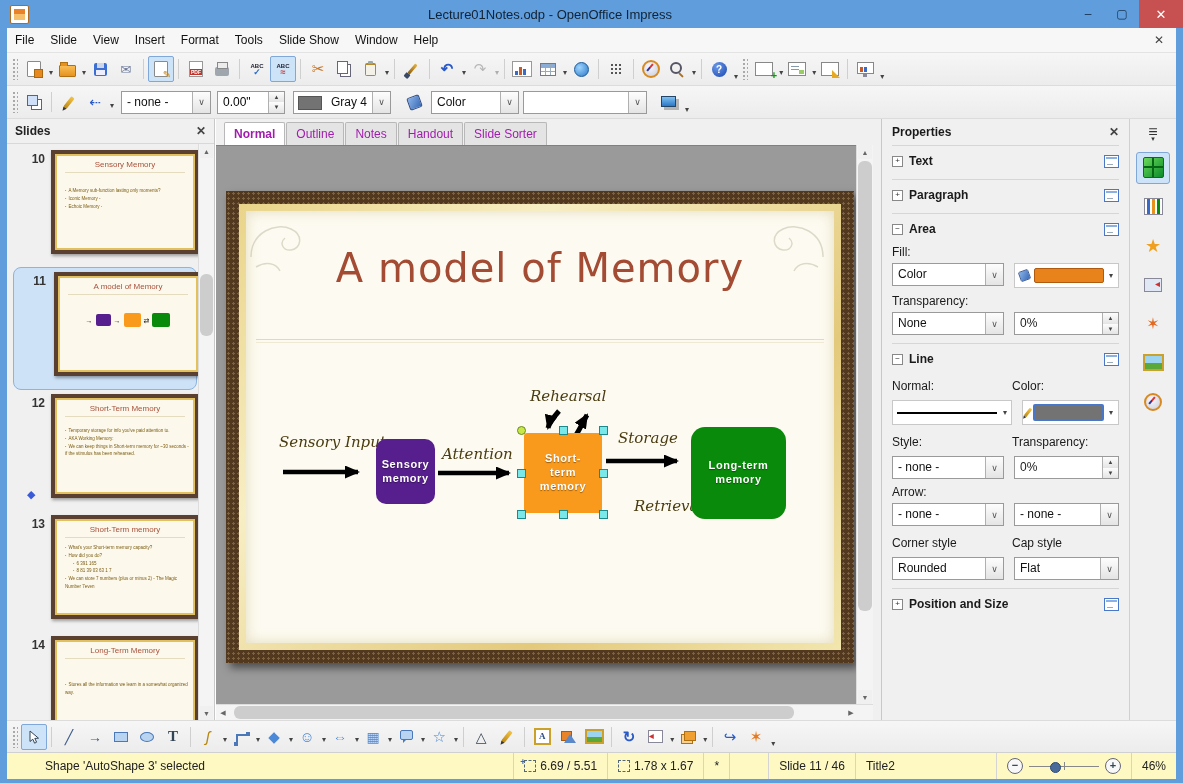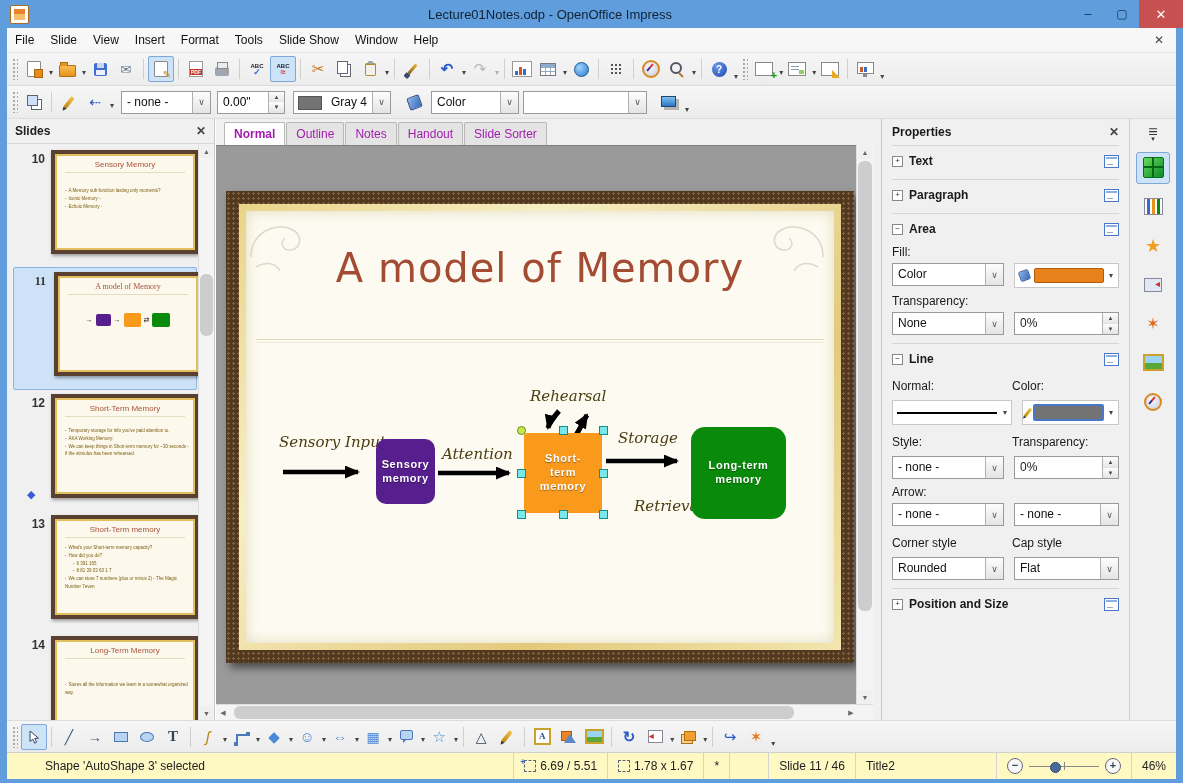--- a/index.html
+++ b/index.html
@@ -109,21 +109,21 @@
   
   #mainrow{flex:1;display:flex;min-height:0;}
   
   #slidespanel{width:207px;background:#f0f0f0;border-right:1px solid #c8c8c8;display:flex;flex-direction:column;}
   #slidespanel .phead{height:24px;display:flex;align-items:center;font-size:12px;font-weight:bold;color:#222;padding:0 8px;}
   #slidespanel .phead .x{margin-left:auto;color:#444;font-size:12px;}
   #thumbzone{flex:1;position:relative;overflow:hidden;border-top:1px solid #d8d8d8;}
   #thumblist{position:absolute;left:0;top:2px;right:15px;bottom:0;}
   .slide-item{position:relative;height:121px;}
   .slide-item .num{position:absolute;left:14px;top:6px;width:24px;text-align:right;font-size:12px;font-weight:bold;color:#333;}
-  .slide-item.sel{background:#cde2f6;border:1px solid #8cb4e0;border-radius:2px;margin:0 2px 0 6px;font-family:Liberation Serif, serif;}
+  .slide-item.sel{background:#cde2f6;border:1px solid #8cb4e0;border-radius:8px;margin:0 2px 0 6px;}
   .slide-item.sel .num{left:8px;}
   .thumb{position:absolute;left:44px;top:4px;width:148px;height:104px;background:#fcf9ec;border:4px solid #5a4030;box-shadow:inset 0 0 0 2px #e2c05e,1px 2px 3px rgba(0,0,0,.35);box-sizing:border-box;overflow:hidden;}
   .thumb .tt{margin-top:6px;text-align:center;font-size:8px;color:#a8503a;border-bottom:1px solid #e5dcc0;padding-bottom:3px;width:86%;margin-left:7%;}
   .thumb .bl{margin:7px 4px 0 10px;font-size:4.5px;color:#7a5a10;line-height:1.7;}
   .thumb .bl div{white-space:nowrap;overflow:hidden;}
   .thumb .bl .b::before{content:"▪";color:#caa12a;margin-right:2px;font-size:4px;}
   .thumb .bl .sub{margin-left:8px;}
   .minidiag{display:flex;align-items:center;justify-content:center;gap:3px;margin-top:18px;}
   .minidiag .bx{width:15px;height:12px;border-radius:2px;}
   .minidiag .ar{font-size:7px;color:#111;line-height:1;}

